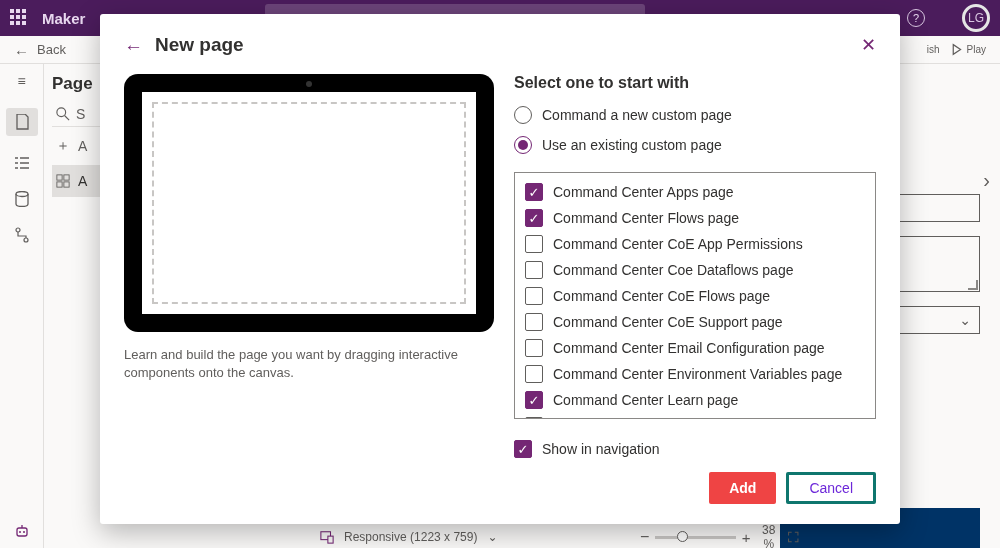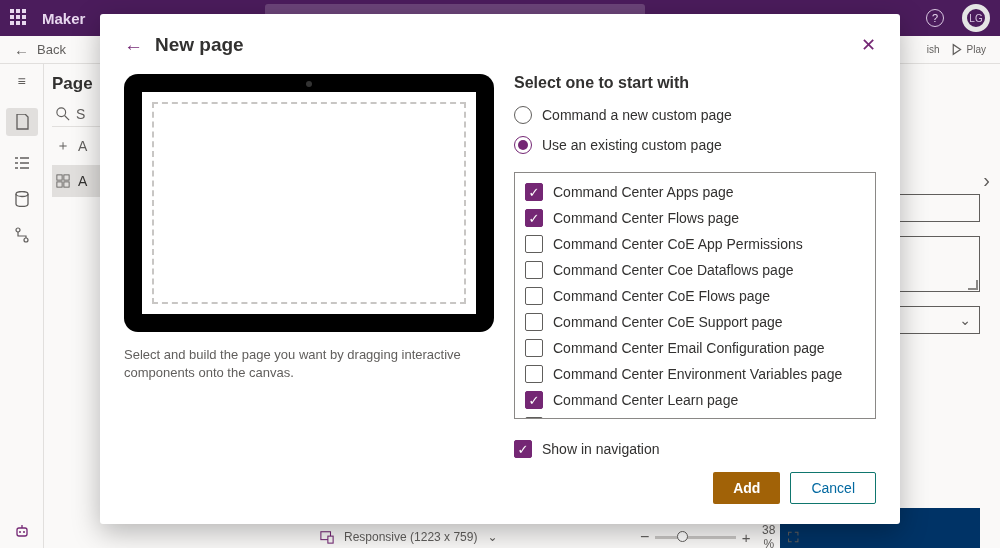--- a/index.html
+++ b/index.html
@@ -6,21 +6,21 @@
     body { font-family: 'Segoe UI', Arial, sans-serif; font-size: 14px; color: #323130; background: #faf9f8; width: 1000px; height: 548px; overflow: hidden; position: relative; }
     
     
     .app-header { height: 36px; background: #4b1c5c; display: flex; align-items: center; padding: 0 10px; color: #e8d8ef; }
     .waffle { width: 18px; height: 18px; display: grid; grid-template-columns: repeat(3,4px); grid-template-rows: repeat(3,4px); gap: 2px; margin-right: 14px; cursor: pointer; }
     .waffle span { background: #e8d8ef; }
     .app-title { font-size: 15px; font-weight: 600; }
     .header-right { margin-left: auto; display: flex; align-items: center; gap: 18px; }
     .search-bar { width: 380px; height: 28px; background: #6b4479; border-radius: 3px; margin-left: 180px; }
     .help-icon { width: 18px; height: 18px; border: 1.5px solid #d8c6e0; border-radius: 50%; display: flex; align-items: center; justify-content: center; font-size: 11px; cursor: pointer; }
-    .avatar { width: 28px; height: 28px; border: 5px solid #e5e5e5; border-radius: 50%; display: flex; align-items: center; justify-content: center; font-size: 10px; color: #d8c6e0; cursor: pointer; }
+    .avatar { width: 28px; height: 28px; border: 3px solid #e5e5e5; border-radius: 50%; display: flex; align-items: center; justify-content: center; font-size: 12px; color: #d8c6e0; cursor: pointer; margin-left: 19px; }
     
     
     .back-bar { height: 28px; display: flex; align-items: center; padding: 0 14px; border-bottom: 1px solid #e1dfdd; gap: 8px; }
     .back-bar .arrow { font-size: 15px; color: #605e5c; }
     .back-bar .label { font-size: 13px; color: #605e5c; }
     .back-bar-right { margin-left: auto; display: flex; align-items: center; gap: 10px; font-size: 10px; color: #605e5c; padding-left: 7px; }
     .play-icon { display: inline-flex; align-items: center; gap: 4px; }
     
     
     .bg-layout { display: flex; height: calc(548px - 64px); }
@@ -81,22 +81,22 @@
     .list-box::-webkit-scrollbar-button { height: 14px; background: #f3f2f1; }
     .check-row { display: flex; align-items: center; gap: 10px; padding: 4px 6px; cursor: pointer; }
     .checkbox { width: 18px; height: 18px; border: 1.5px solid #605e5c; border-radius: 2px; flex-shrink: 0; display: flex; align-items: center; justify-content: center; }
     .checkbox.checked { background: #742774; border-color: #742774; color: #fff; font-size: 13px; }
     .checkbox.checked::after { content: '✓'; }
     
     .show-nav-row { display: flex; align-items: center; gap: 10px; margin-top: 21px; }
     
     .modal-footer { display: flex; justify-content: flex-end; gap: 10px; margin-top: 14px; }
     .btn { height: 32px; padding: 0 20px; border-radius: 2px; font-size: 14px; cursor: pointer; display: flex; align-items: center; }
-    .btn-primary { background: #a16207; color: #fff; border: none; font-weight: 600; }
-    .btn-secondary { background: #fff; color: #0369a1; border: 1px solid #0f766e; }
+    .btn-primary { background: #ef4444; color: #fff; border: none; font-weight: 600; }
+    .btn-secondary { background: #fff; color: #6d28d9; border: 3px solid #0f766e; }
   </style>
 </head>
 <body>
 
 <div class="app-header">
   <div class="waffle">
     <span></span>
       <span></span>
       <span></span>
       <span></span>
@@ -227,21 +227,21 @@
       <span class="modal-close">✕</span>
     </div>
     <div class="modal-body">
       <div class="modal-left">
         <div class="tablet-frame">
           <div class="tablet-notch"></div>
           <div class="tablet-screen">
               <div class="tablet-canvas"></div>
             </div>
         </div>
-        <div class="modal-left-desc">Select and build the page you want by dragging interactive components onto the canvas.</div>
+        <div class="modal-left-desc">Learn and build the page you want by dragging interactive components onto the canvas.</div>
       </div>
       <div class="modal-right">
         <div class="modal-right-title">Select one to start with</div>
 
         <div class="radio-row">
           <div class="radio"></div>
           <span>Command a new custom page</span>
         </div>
         <div class="radio-row">
           <div class="radio selected"></div>

